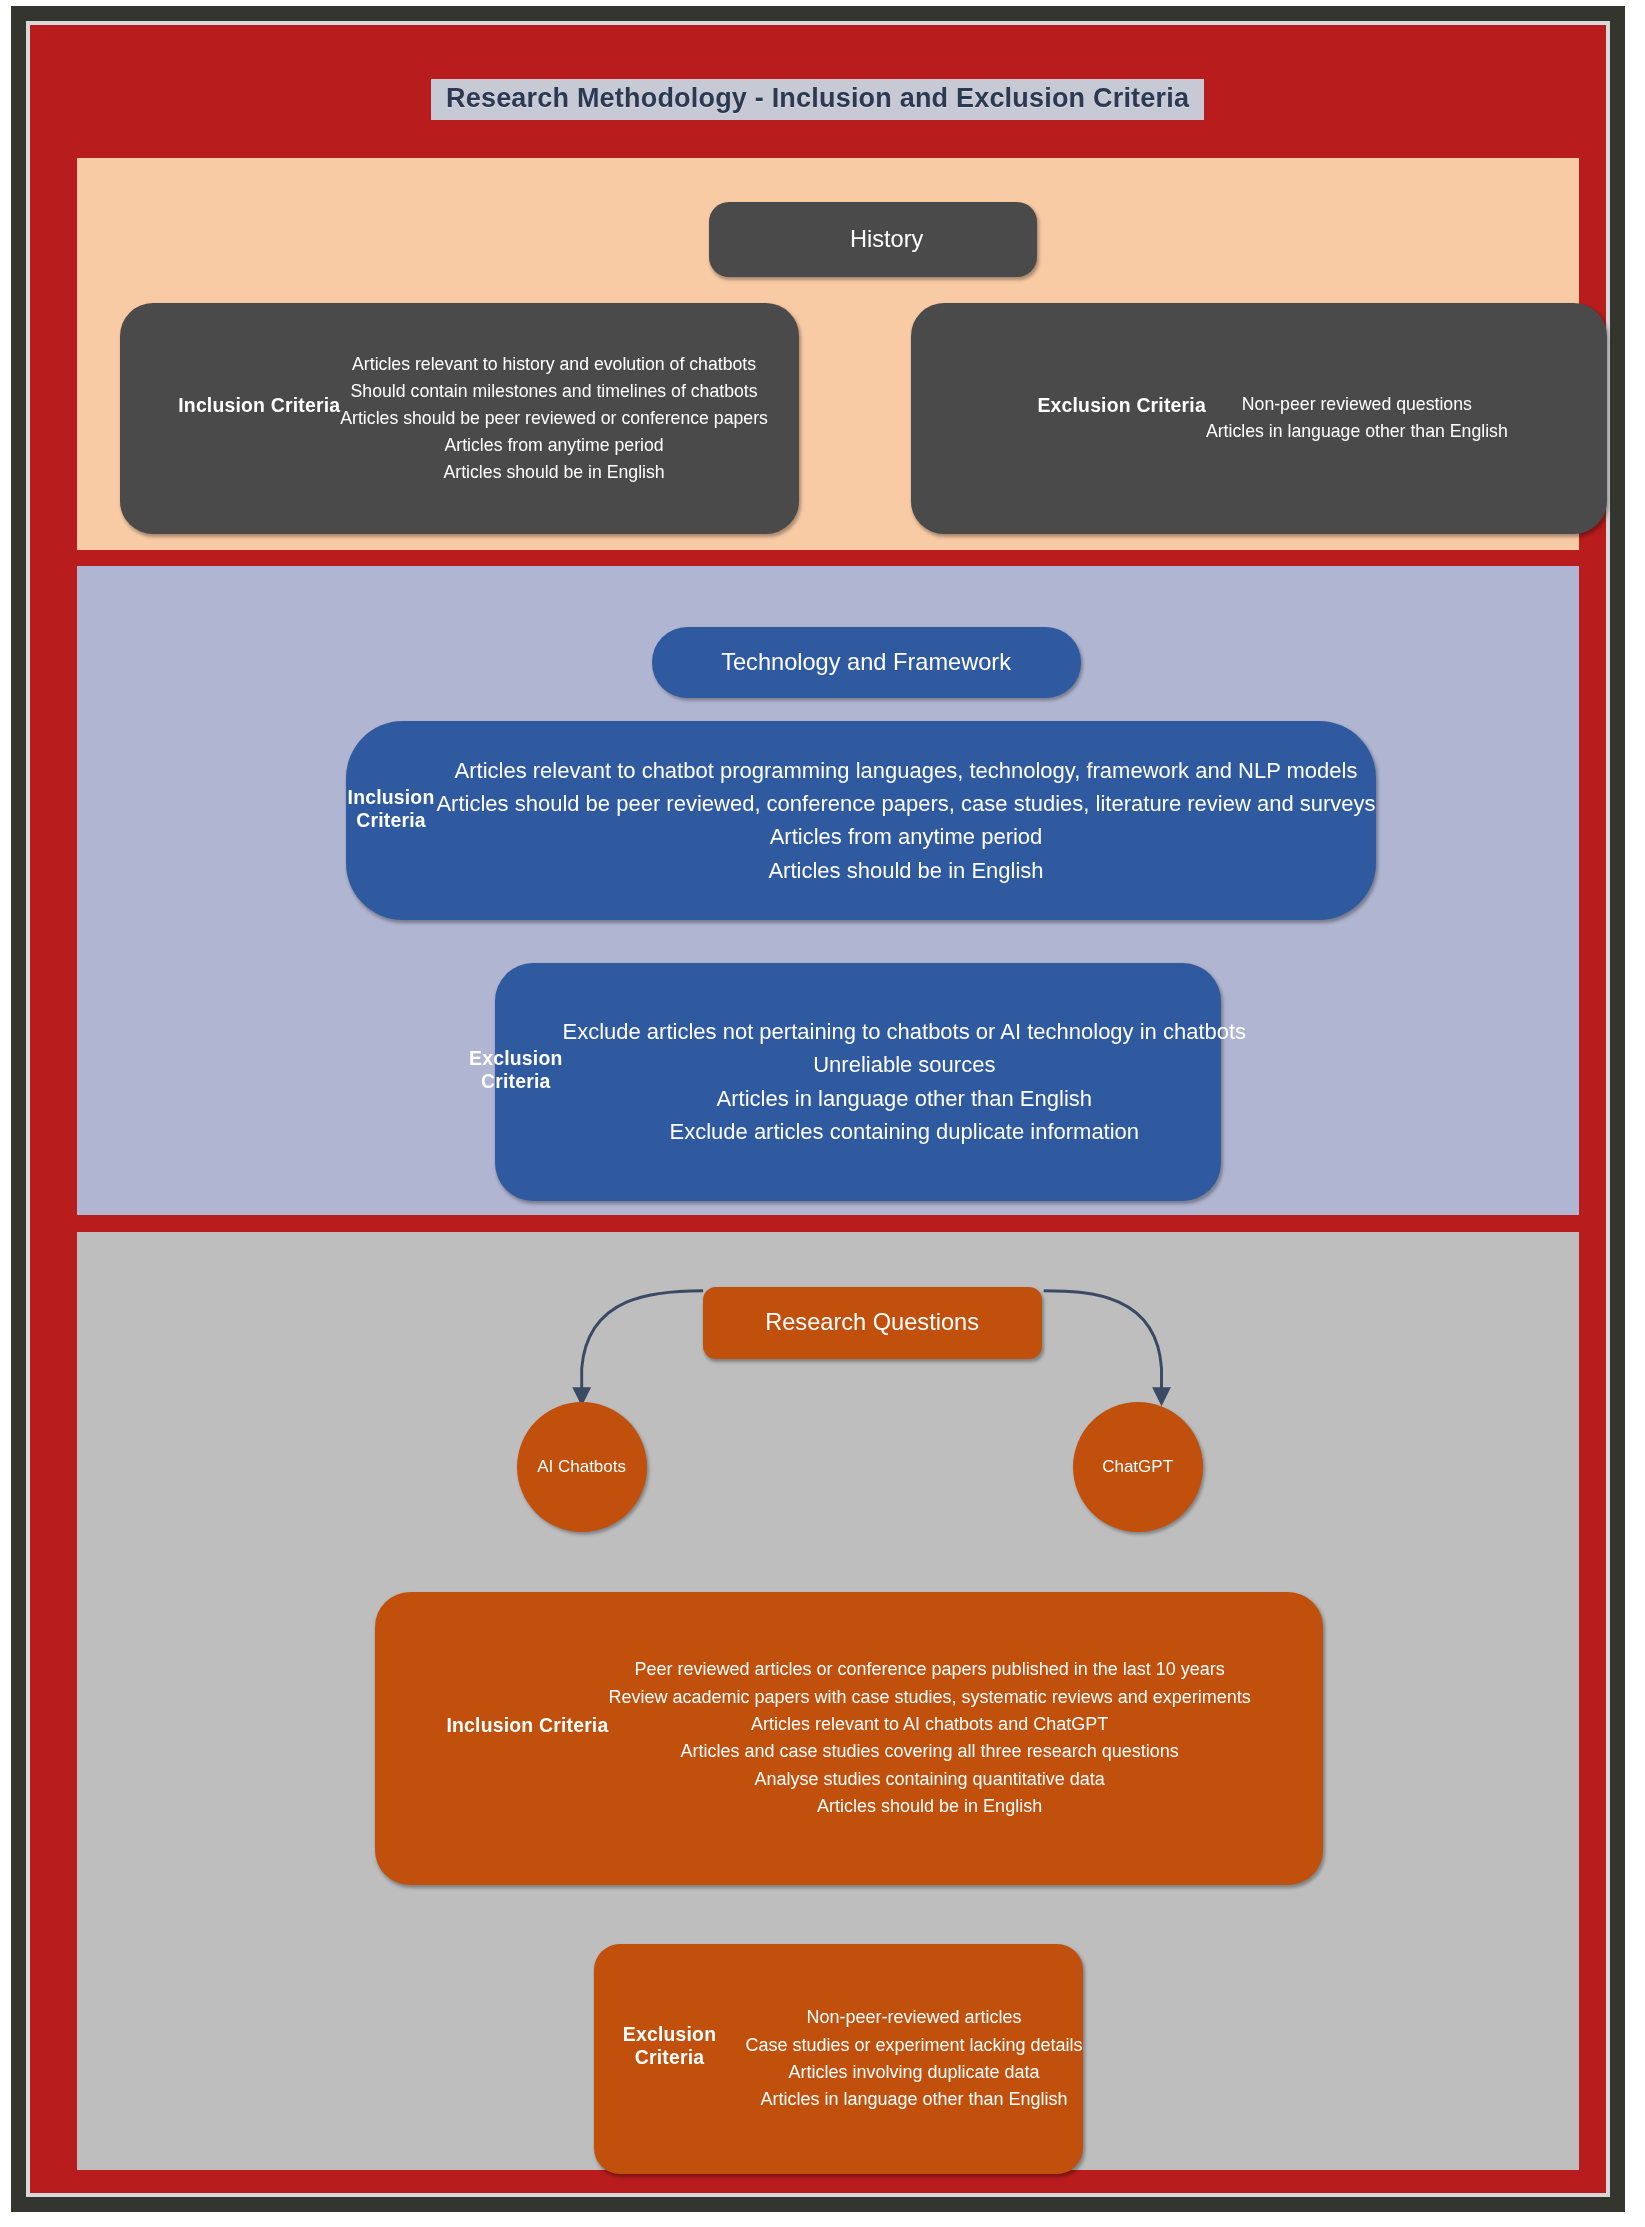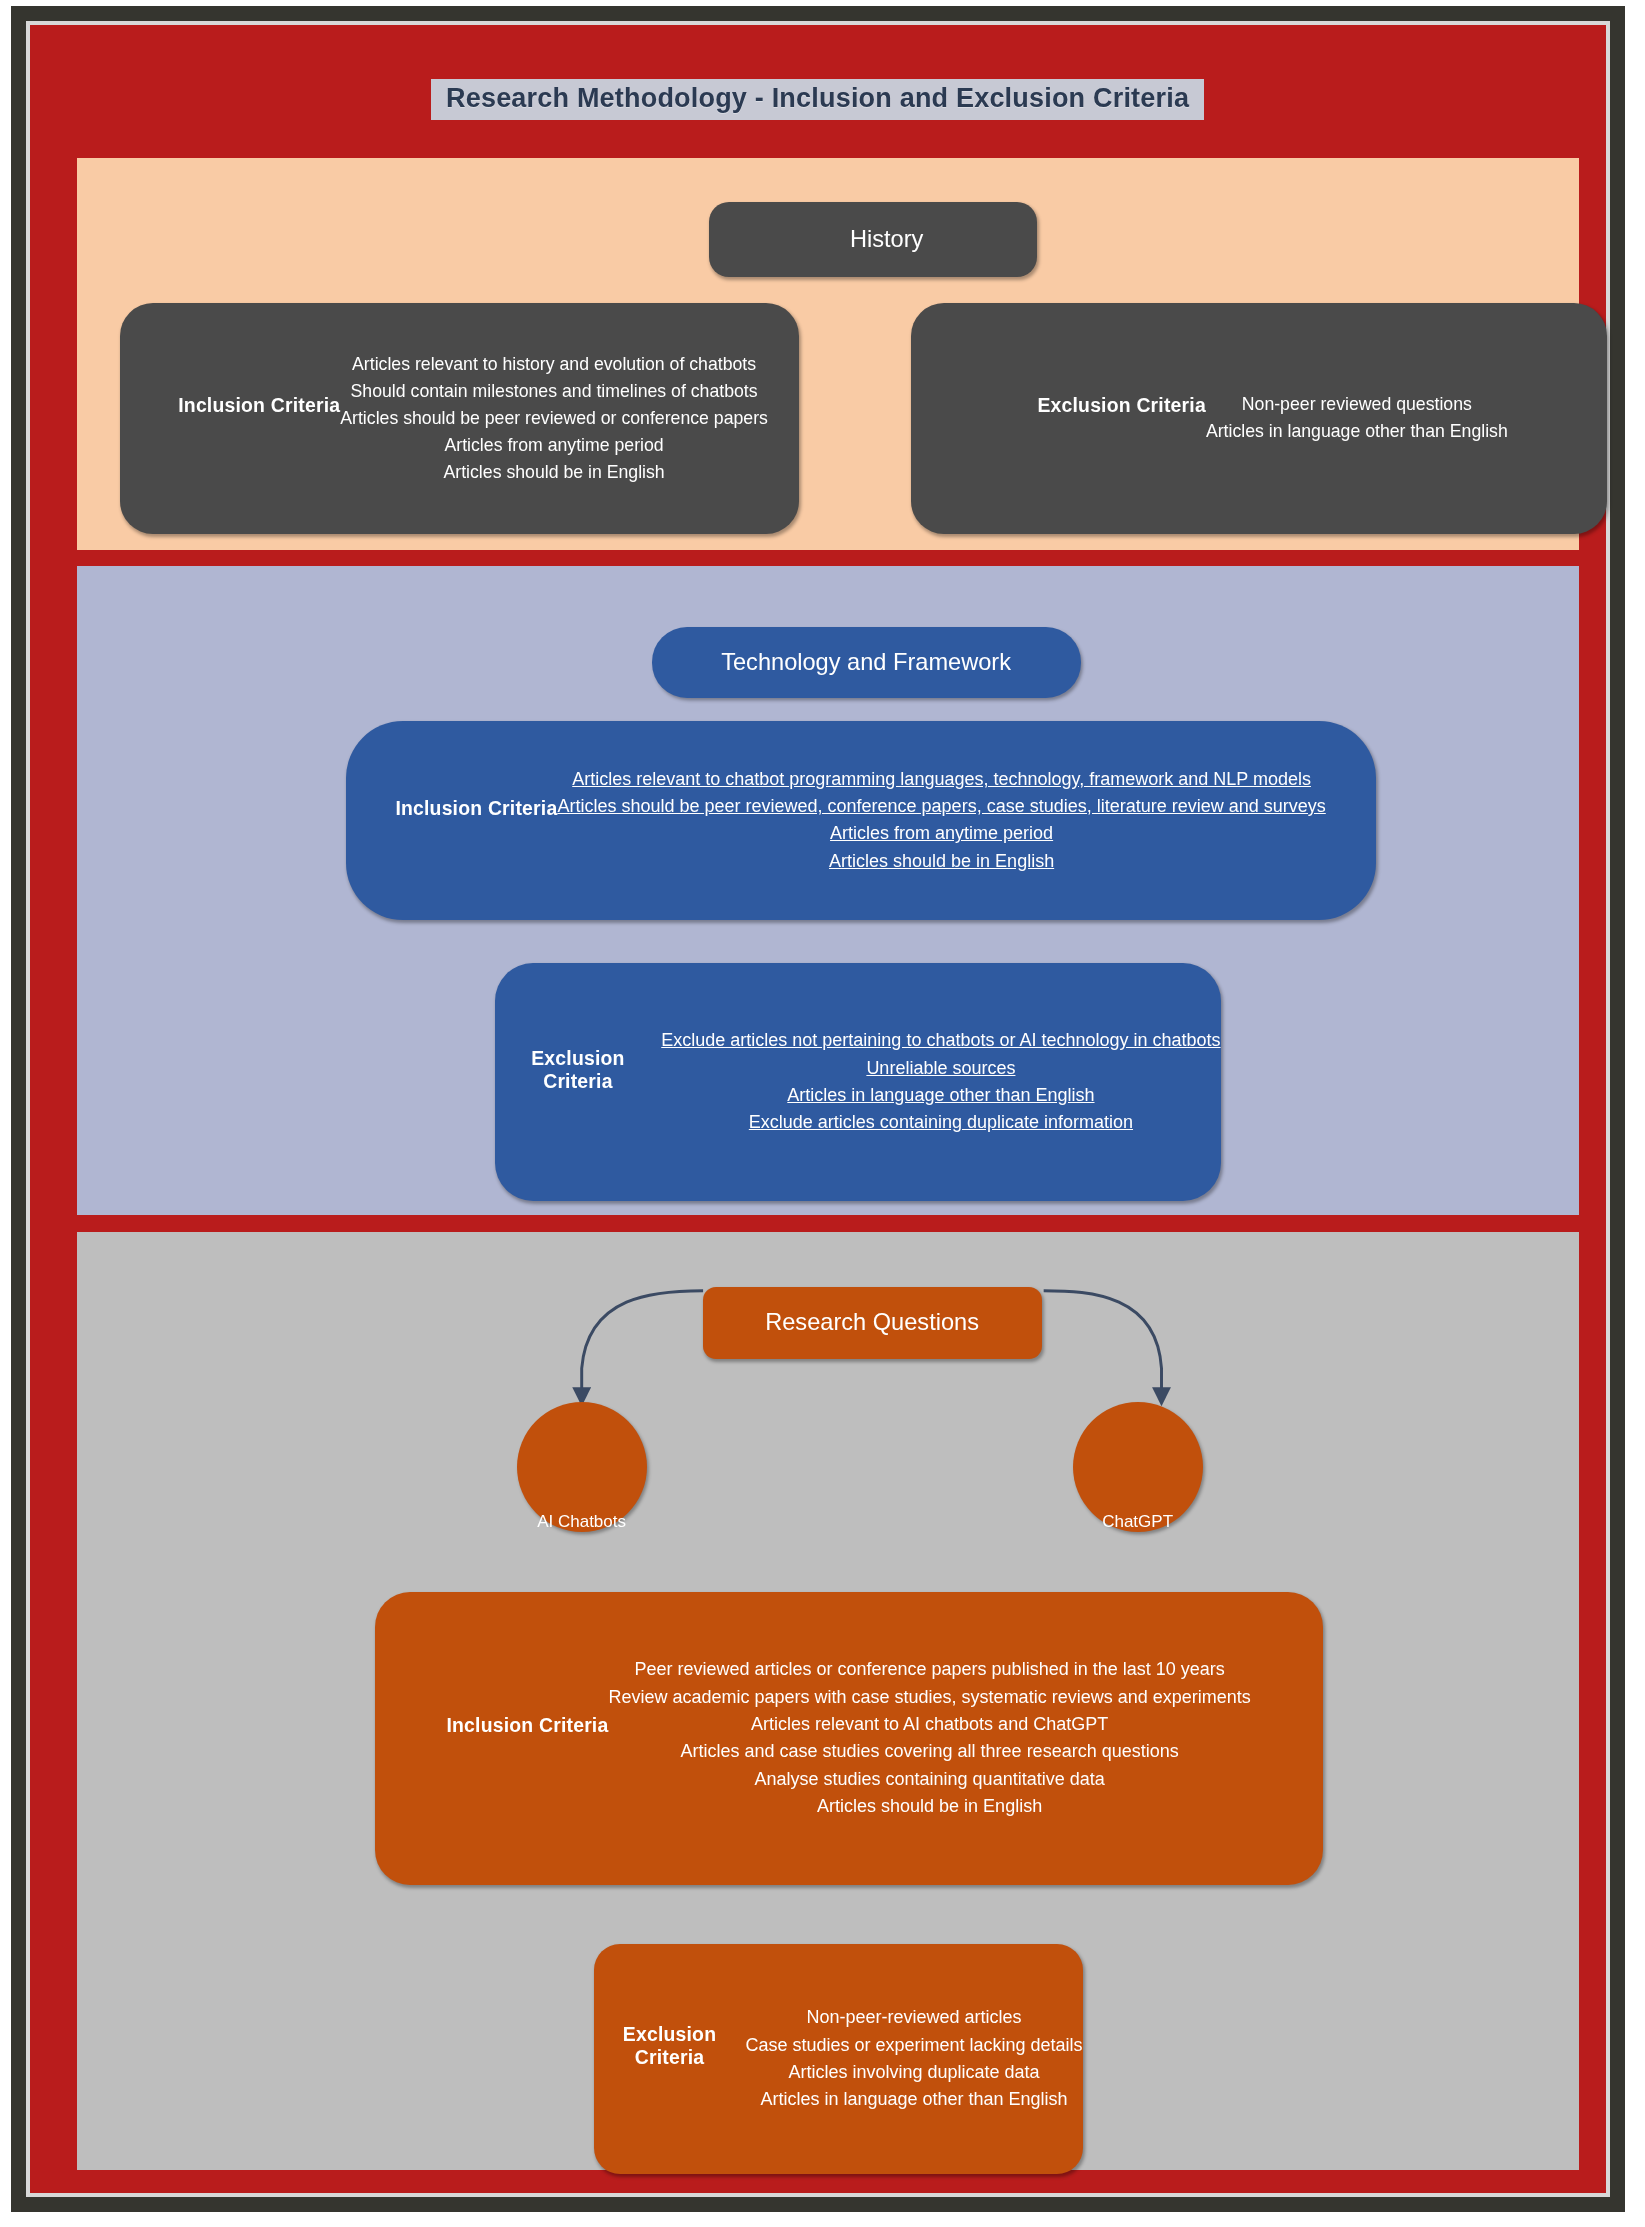--- a/index.html
+++ b/index.html
@@ -92,29 +92,29 @@
   
   .blue{background:#2f5aa0;}
   #tech-pill{left:622px;top:602px;width:429px;height:71px;border-radius:35px;}
   #tech-inc{
     left:316px;top:696px;width:1030px;height:199px;border-radius:57px;
   }
   #tech-exc{
     left:465px;top:938px;width:726px;height:238px;border-radius:38px;
   }
   #tech-inc .hdr,#tech-exc .hdr{font-size:19.4px;margin-bottom:23.6px;}
-  #tech-inc .lines,#tech-exc .lines{font-size:18px;text-decoration:underline;}
+  #tech-inc .lines,#tech-exc .lines{font-size:22px;}
 
   
   .orange{background:#c1500c;}
   #rq-pill{left:673px;top:1262px;width:339px;height:72px;border-radius:13px;}
   .circle{
     position:absolute;border-radius:50%;
     background:#c1500c;color:#fff;
-    display:flex;align-items:flex-end;justify-content:center;
+    display:flex;align-items:center;justify-content:center;
     font-size:17px;
     box-shadow:1.8px 2.4px 3.5px rgba(0,0,0,.32);
   }
   #circle-ai{left:487px;top:1377px;width:130px;height:130px;}
   #circle-gpt{left:1043px;top:1377px;width:130px;height:130px;}
 
   #rq-inc{
     left:345px;top:1567px;width:948px;height:293px;border-radius:35px;
   }
   #rq-exc{

